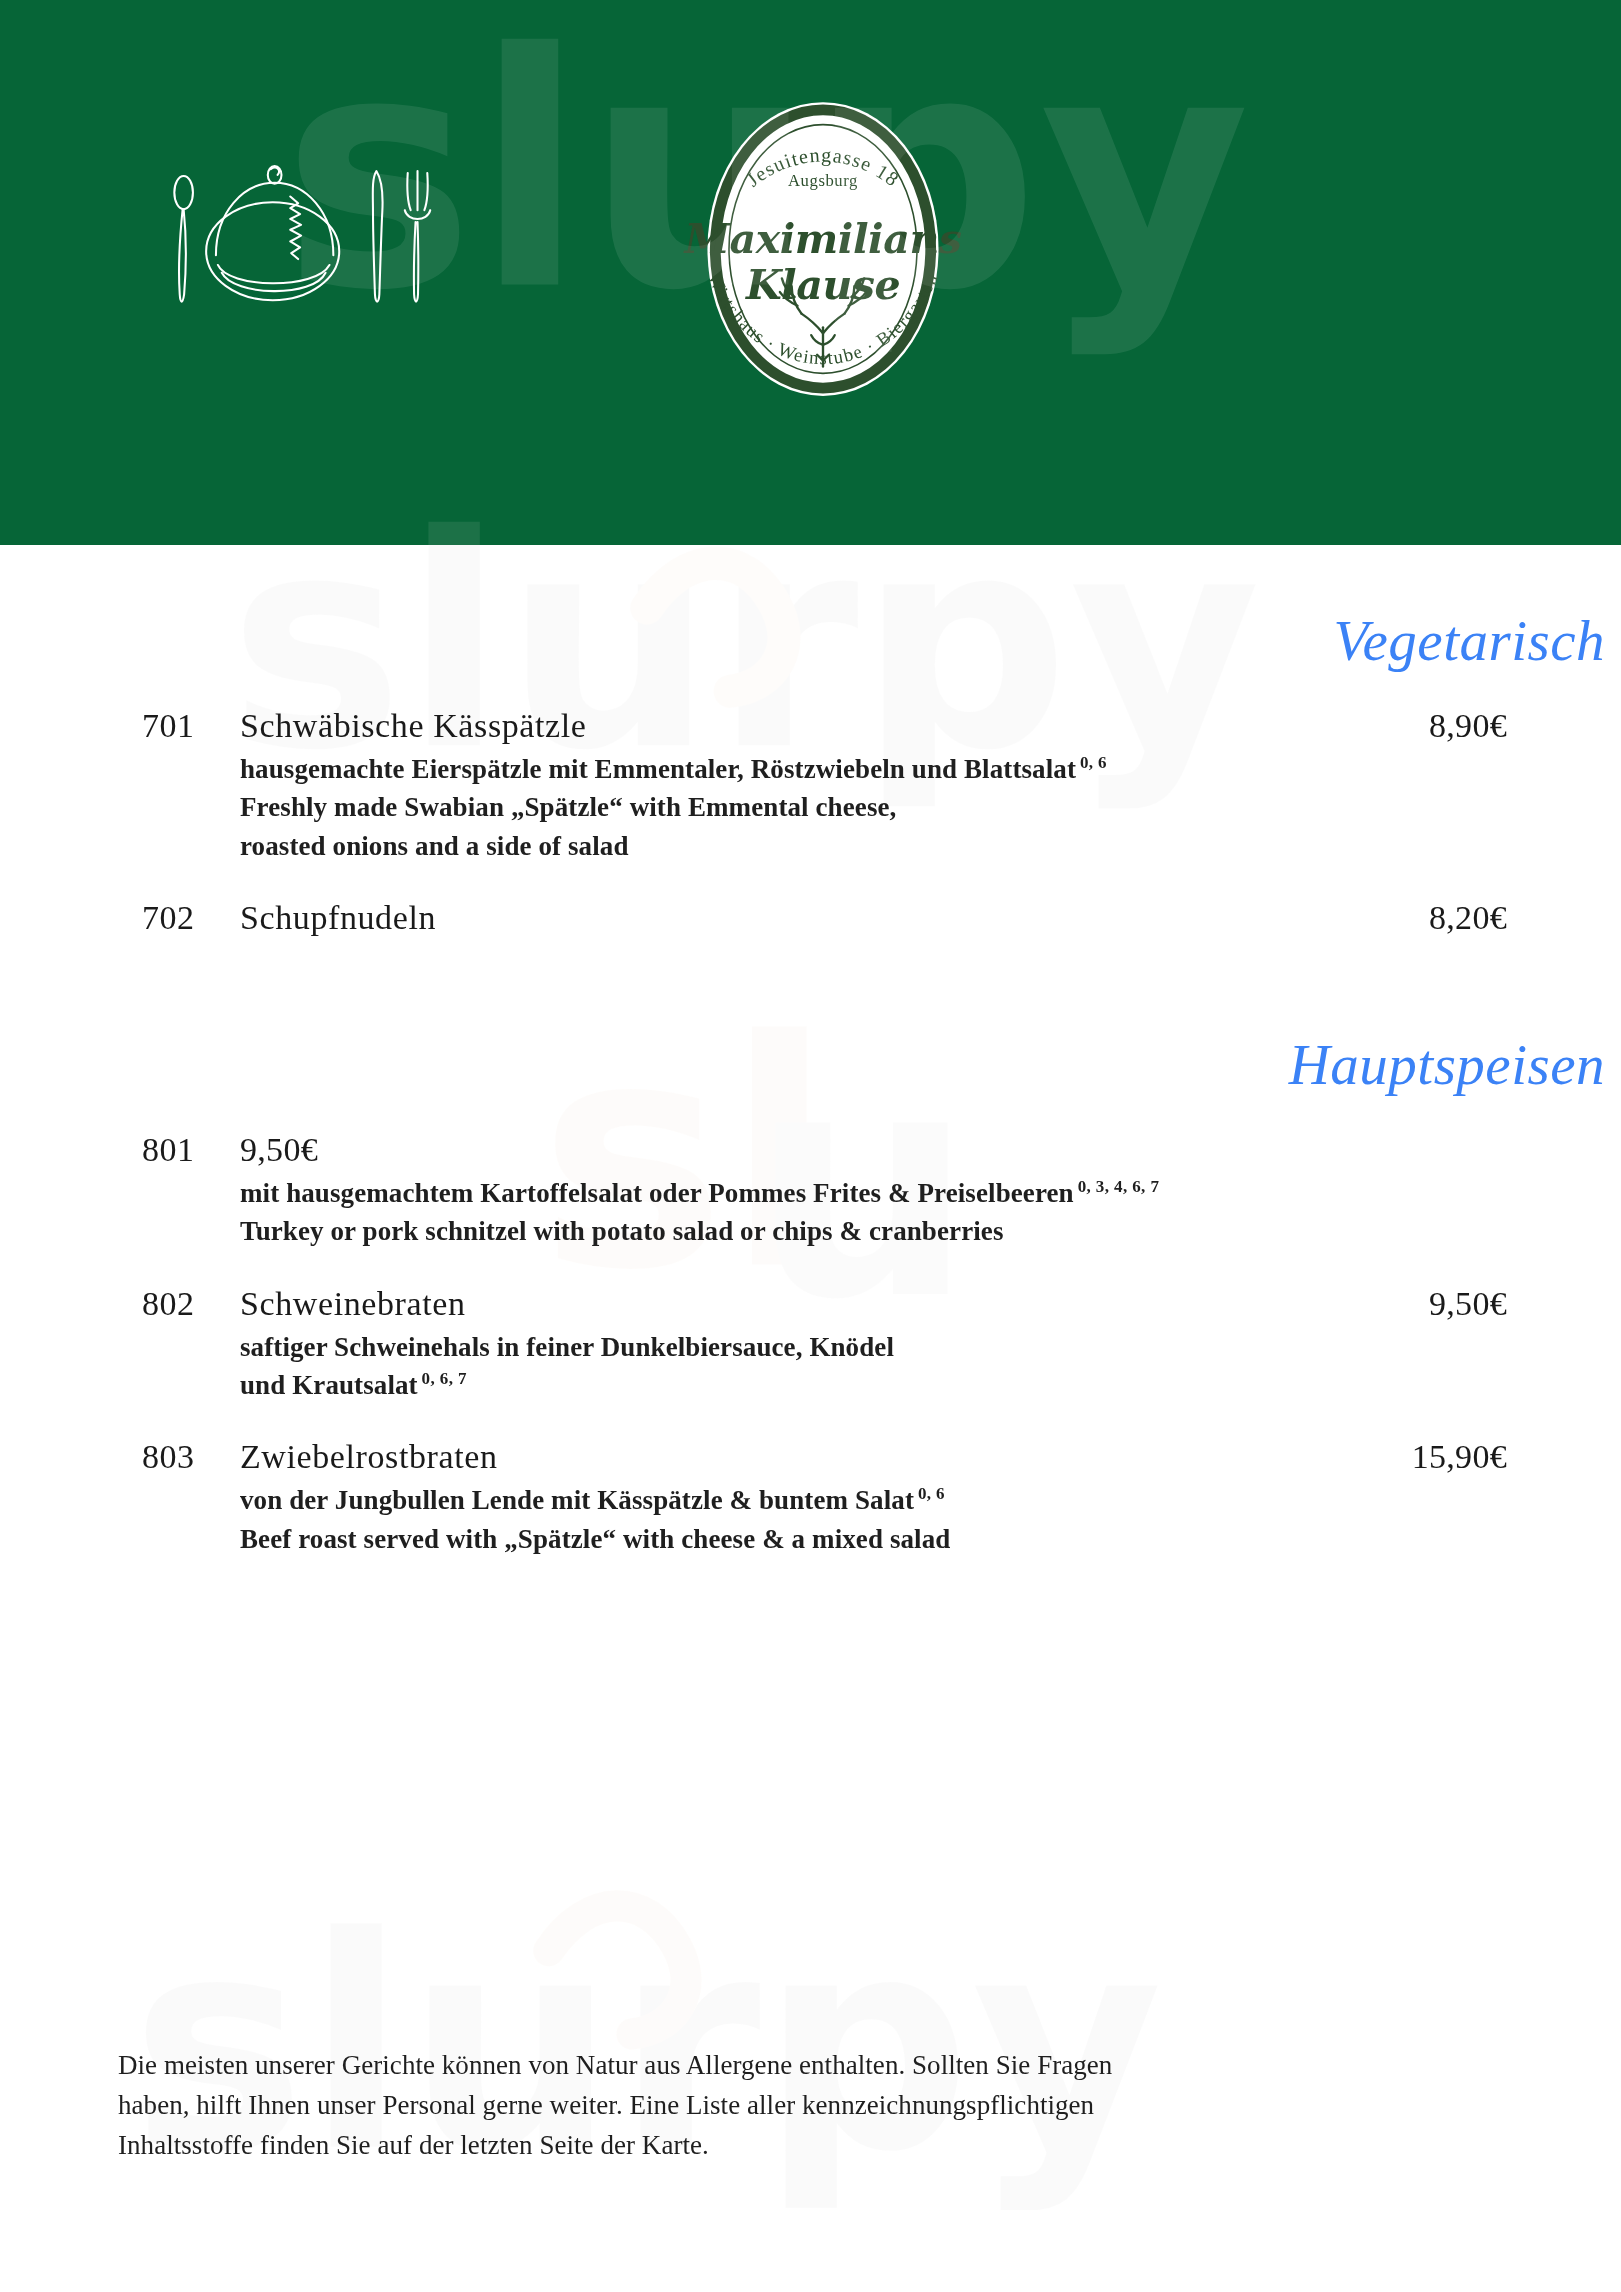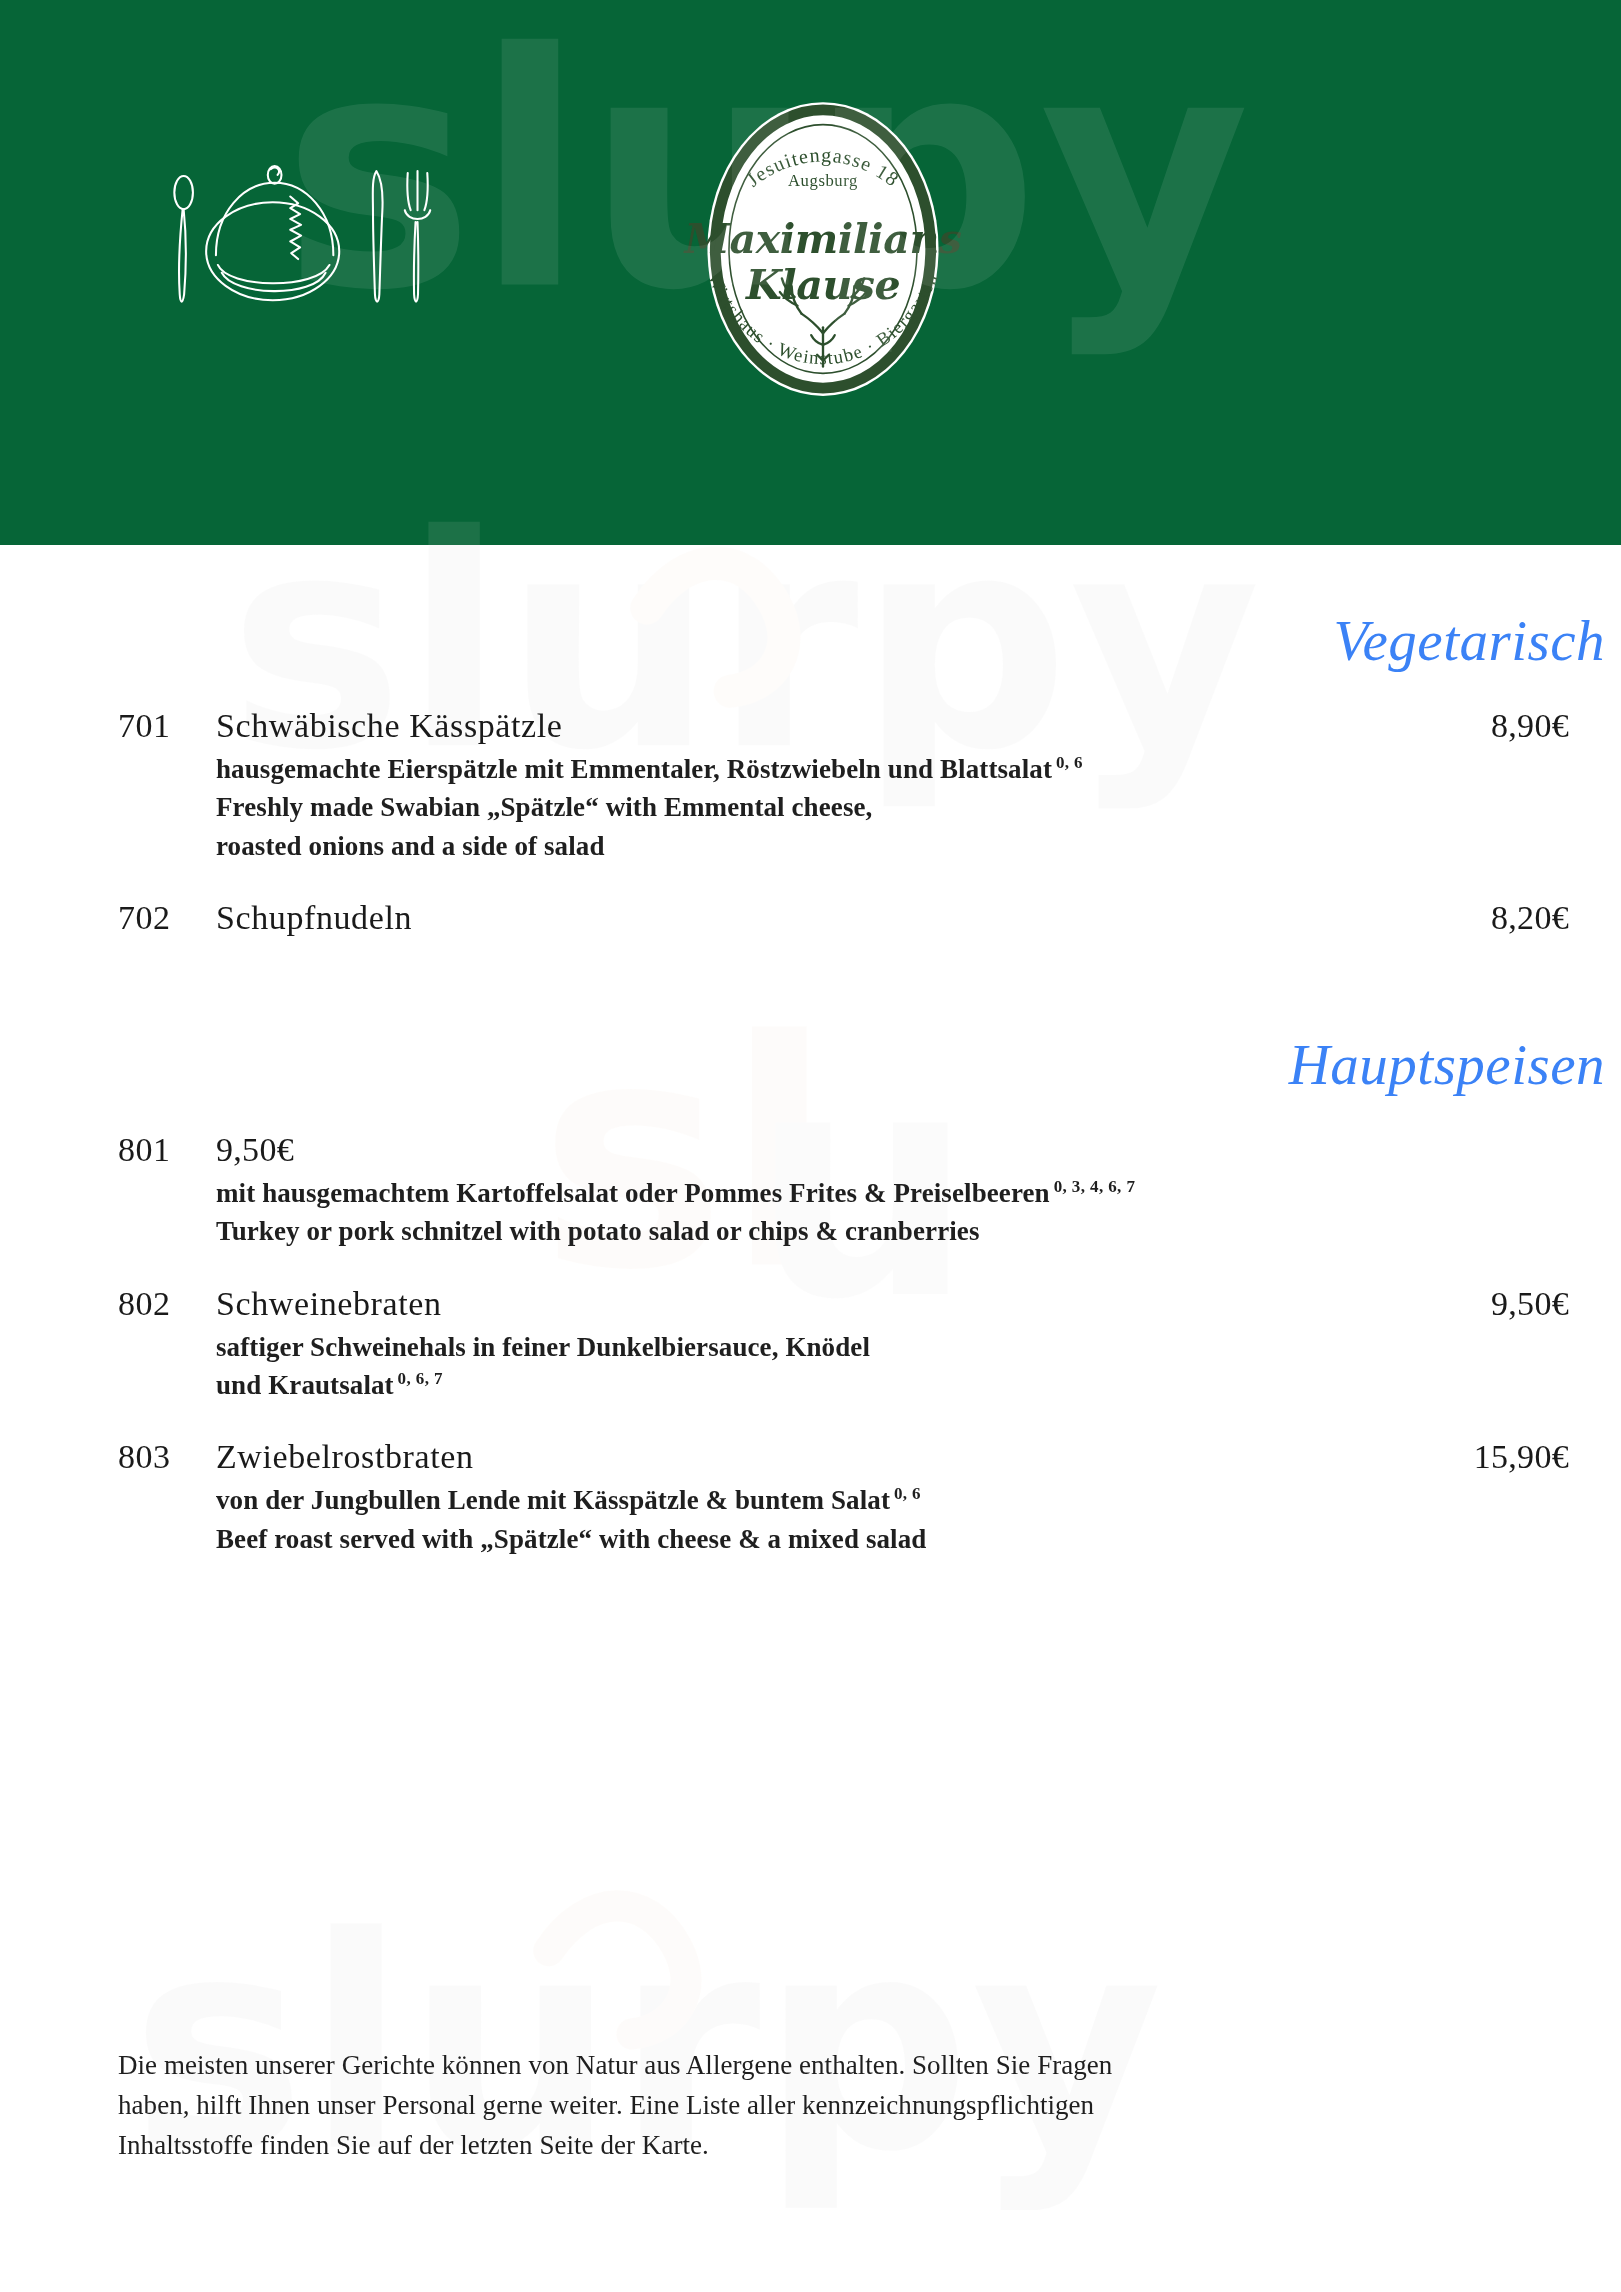--- a/index.html
+++ b/index.html
@@ -78,22 +78,23 @@
     margin: 0;
     padding: 16px;
     line-height: 1;
   }
 
   #section-vegetarisch .section-title { padding-top: 67px; padding-bottom: 37px; }
   #section-hauptspeisen .section-title { padding-top: 65px; padding-bottom: 37px; }
 
   .menu-item {
     position: relative;
-    padding: 0 52px 0 118px;
+    padding: 0 114px 0 118px;
     margin-bottom: 33px;
+    margin-left: 24px;
   }
 
   .item-head {
     display: flex;
     align-items: baseline;
     position: relative;
   }
 
   .item-code {
     width: 98px;

